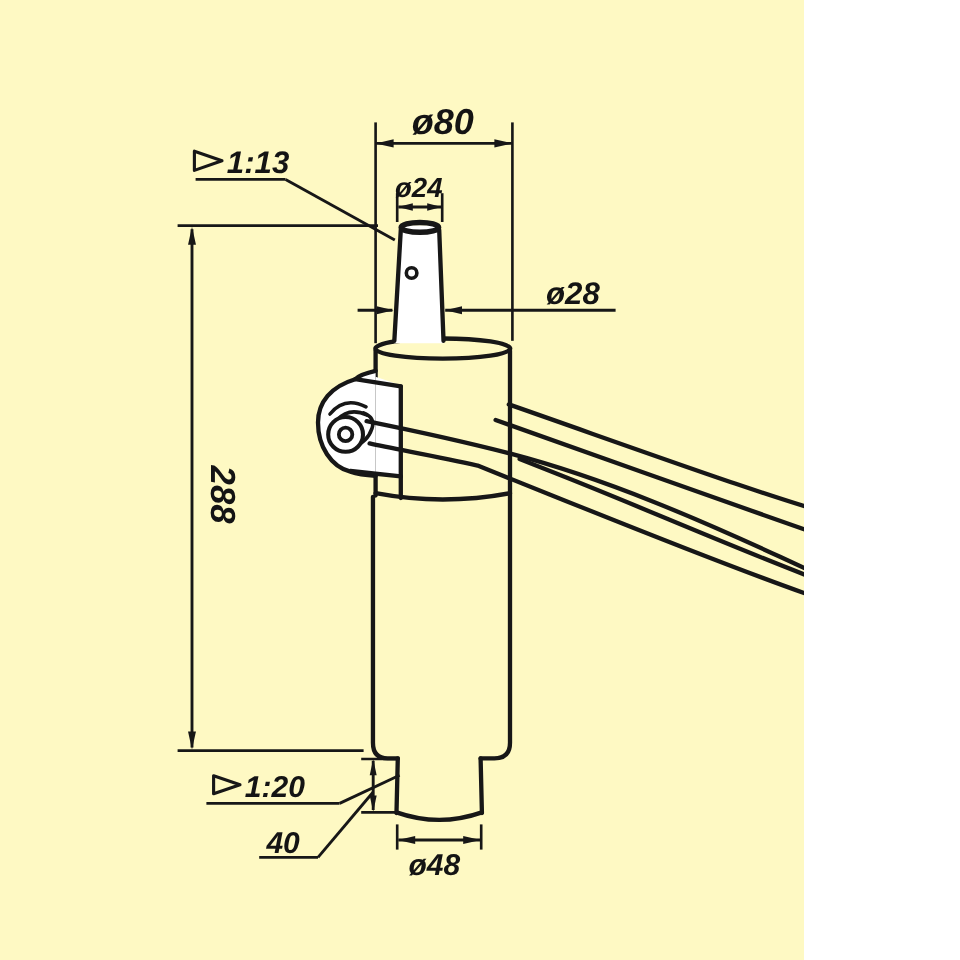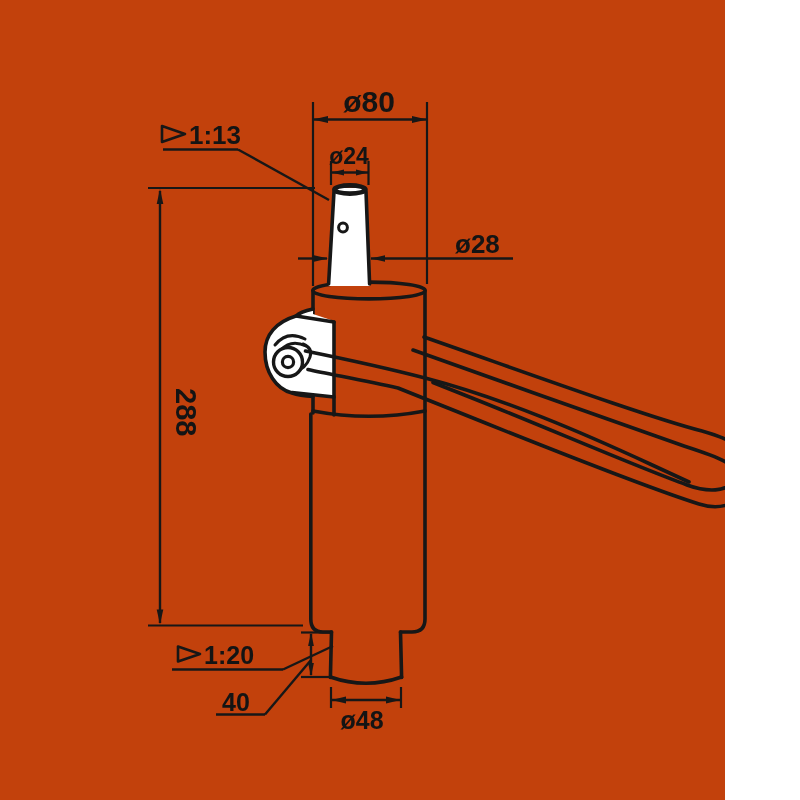--- a/index.html
+++ b/index.html
@@ -1,16 +1,16 @@
 <!DOCTYPE html>
 <html><head>
 <meta charset="utf-8">
 <style>
   html,body{margin:0;padding:0;background:#ffffff;}
-  .canvas{position:relative;width:725px;height:800px;background:#c2410c;overflow:hidden;}
+  .canvas{position:relative;width:670px;height:800px;background:#fef9c3;overflow:hidden;font-style:italic;}
   svg{display:block;}
   .part{stroke:#171717;fill:none;stroke-width:3.6;stroke-linecap:round;stroke-linejoin:round;}
   .part-thick{stroke:#171717;fill:none;stroke-width:4.6;stroke-linecap:round;}
   .part-fill{fill:#ffffff;stroke:none;}
   .dim{stroke:#171717;fill:none;stroke-width:2.4;stroke-linecap:butt;}
   .dim-thin{stroke:#171717;fill:none;stroke-width:2.2;stroke-linecap:butt;}
   .cam{stroke:#171717;fill:none;stroke-width:3.0;stroke-linecap:round;}
   .arrow{fill:#171717;stroke:none;}
   .tri{fill:none;stroke:#171717;stroke-width:2.6;stroke-linejoin:round;}
   text{font-family:"Liberation Sans","DejaVu Sans",sans-serif;font-weight:700;fill:#141414;}

